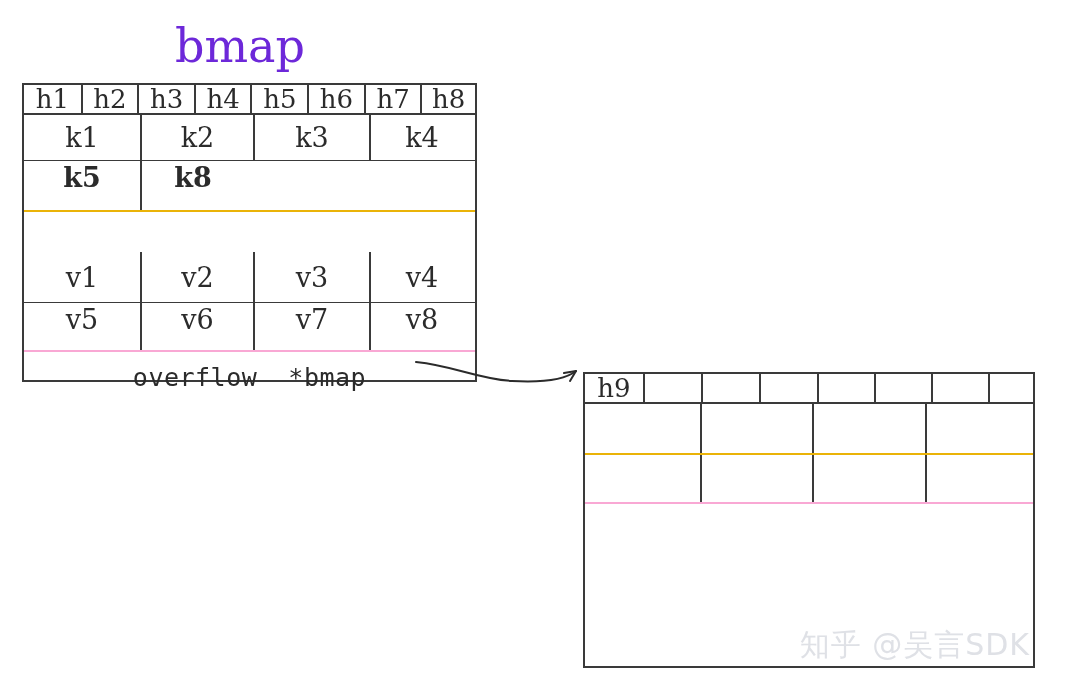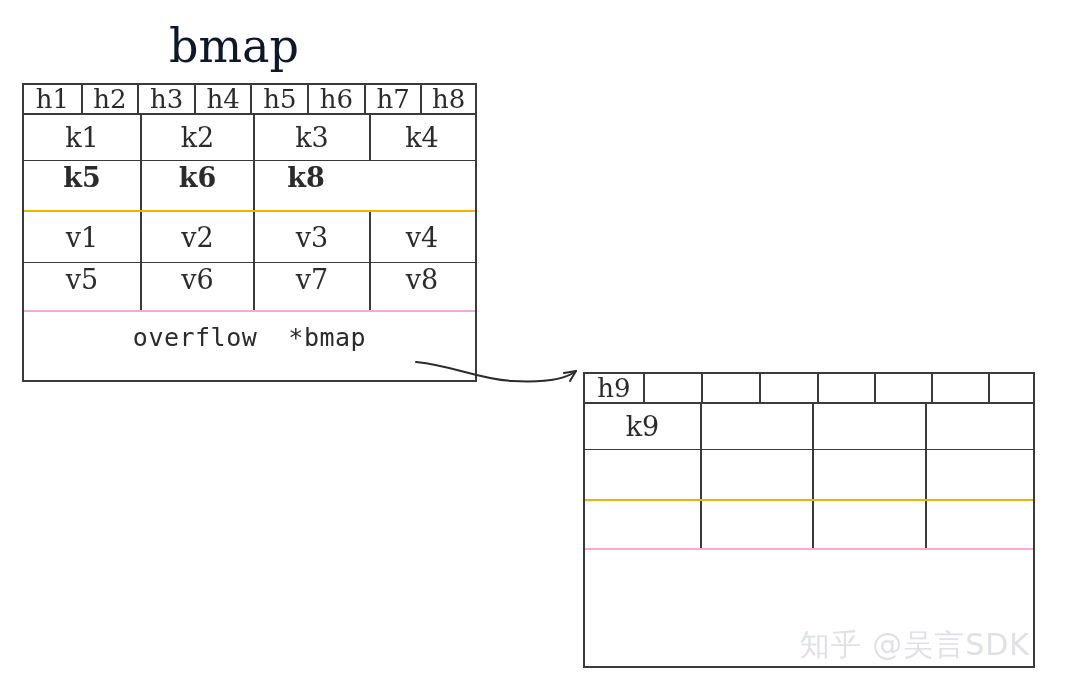--- a/index.html
+++ b/index.html
@@ -12,26 +12,26 @@
     width: 1070px;
     height: 688px;
     background: #ffffff;
     overflow: hidden;
     font-family: "DejaVu Serif", "Liberation Serif", serif;
   }
 
   
   .title {
     position: absolute;
-    left: 169px;
+    left: 175px;
     top: 18px;
     font-family: "DejaVu Serif", "Liberation Serif", serif;
     font-size: 46px;
     line-height: 56px;
-    color: #0f172a;
+    color: #6d28d9;
     letter-spacing: 0px;
     white-space: nowrap;
   }
 
   
   .bmap-box {
     position: absolute;
     box-sizing: border-box;
     border: 2px solid #3a3a3a;
     background: #ffffff;
@@ -59,21 +59,21 @@
     white-space: nowrap;
   }
   .cell + .cell { border-left: 2px solid #3a3a3a; }
 
   .hcell { height: 28px; font-size: 26px; }
   .kvcell { font-size: 27px; }
 
   
   .krow-top .kvcell { height: 45px; align-items: center; }
   .krow-bot .kvcell { height: 49px; align-items: flex-start; padding-top: 1px; }
-  .vrow-top .kvcell { height: 50px; align-items: center; }
+  .vrow-top .kvcell { height: 50px; align-items: center; margin-top: 40px; }
   .vrow-bot .kvcell { height: 47px; align-items: flex-start; padding-top: 1px; }
 
   .overflow-row {
     position: relative;
     box-sizing: border-box;
     width: 100%;
     display: flex;
     align-items: center;
     justify-content: center;
     font-family: "DejaVu Sans Mono", "Liberation Mono", monospace;
@@ -128,21 +128,20 @@
 
     <div class="row krow-top">
       <div class="cell kvcell" style="width:116px;">k1</div>
       <div class="cell kvcell" style="width:113px;">k2</div>
       <div class="cell kvcell" style="width:116px;">k3</div>
       <div class="cell kvcell" style="width:104px;">k4</div>
     </div>
 
     <div class="row krow-bot">
       <div class="cell kvcell" style="width:116px;">k5</div>
-      <div class="cell kvcell" style="width:113px;">k6</div>
       <div class="cell kvcell" style="width:104px;">k8</div>
     </div>
 
     <div class="row vrow-top">
       <div class="cell kvcell" style="width:116px;">v1</div>
       <div class="cell kvcell" style="width:113px;">v2</div>
       <div class="cell kvcell" style="width:116px;text-align:right;">v3</div>
       <div class="cell kvcell" style="width:104px;">v4</div>
     </div>
 
@@ -162,26 +161,20 @@
       <div class="cell hcell" style="width:58px;">h9</div>
       <div class="cell hcell" style="width:58px;"></div>
       <div class="cell hcell" style="width:58px;"></div>
       <div class="cell hcell" style="width:58px;"></div>
       <div class="cell hcell" style="width:57px;"></div>
       <div class="cell hcell" style="width:57px;"></div>
       <div class="cell hcell" style="width:57px;"></div>
       <div class="cell hcell" style="width:37px;"></div>
     </div>
 
-    <div class="row krow-top">
-      <div class="cell kvcell" style="width:115px;">k9</div>
-      <div class="cell kvcell" style="width:112px;"></div>
-      <div class="cell kvcell" style="width:113px;"></div>
-      <div class="cell kvcell" style="width:104px;"></div>
-    </div>
 
     <div class="row krow-bot">
       <div class="cell kvcell" style="width:115px;"></div>
       <div class="cell kvcell" style="width:112px;"></div>
       <div class="cell kvcell" style="width:113px;"></div>
       <div class="cell kvcell" style="width:104px;"></div>
     </div>
 
 
     <div class="row vrow-bot">

